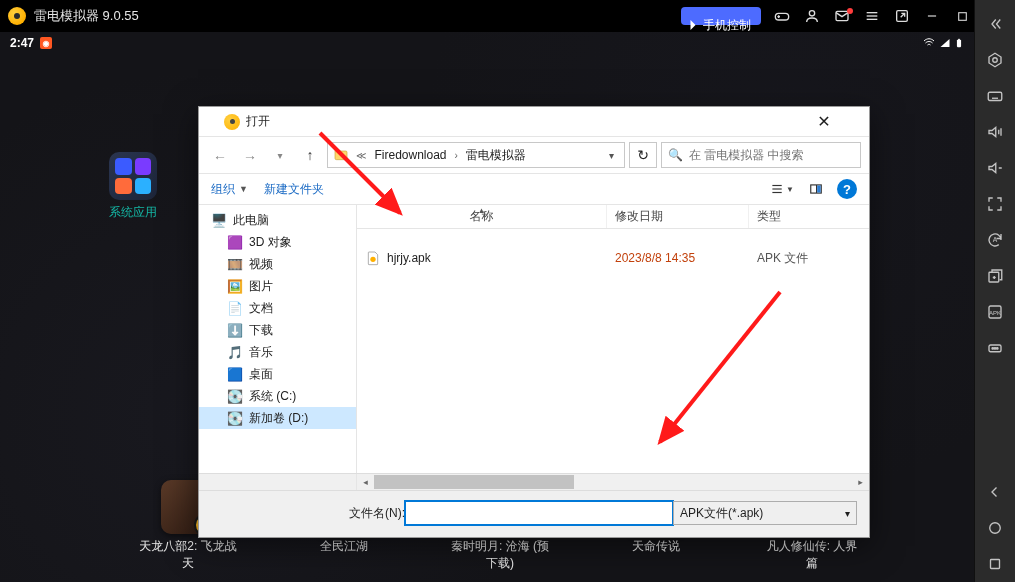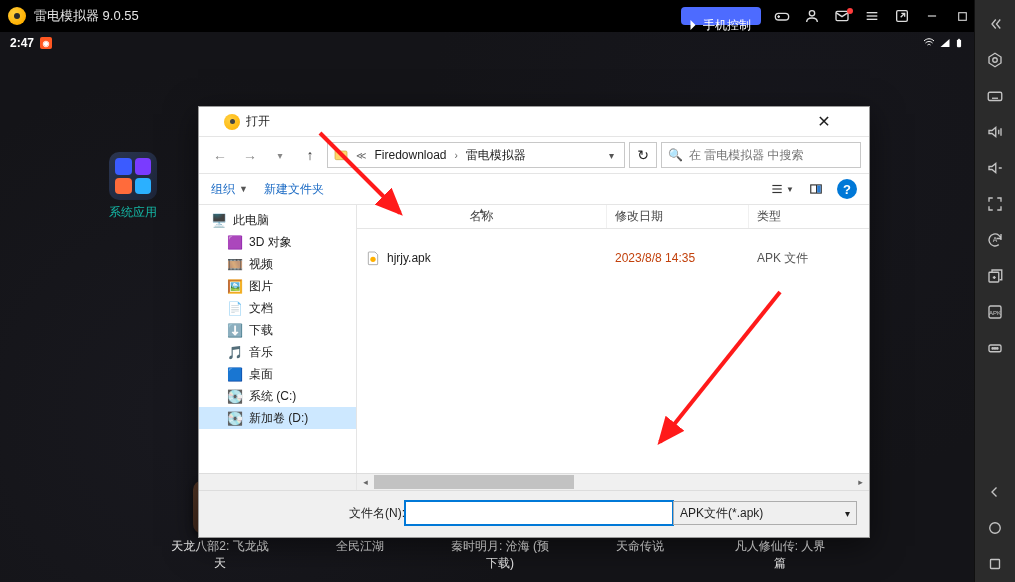--- a/index.html
+++ b/index.html
@@ -37,21 +37,21 @@
 
 .deskicon { position:absolute; width:80px; text-align:center; color:#14b8a6; font-size:12px; }
 .deskicon .tile { width:48px; height:48px; margin:0 auto 4px; border-radius:10px; background:linear-gradient(135deg,#2a3550,#1c2438); display:grid; grid-template-columns:1fr 1fr; grid-template-rows:1fr 1fr; gap:3px; padding:6px; }
 .deskicon .tile span { border-radius:4px; }
 .deskicon .tile span:nth-child(1){background:#3b5bff;}
 .deskicon .tile span:nth-child(2){background:#7a3bff;}
 .deskicon .tile span:nth-child(3){background:#ff6b3b;}
 .deskicon .tile span:nth-child(4){background:#2bb0ff;}
 
 
-.dock { position:absolute; bottom:10px; left:0; right:0; display:flex; gap:40px; justify-content:center;padding-left:26px; }
+.dock { position:absolute; bottom:10px; left:0; right:0; display:flex; gap:56px; justify-content:center;padding-left:26px; }
 .dockitem { width:100px; text-align:center; color:#eaeaea; font-size:12px; }
 .dockitem .thumb { width:54px; height:54px; margin:0 auto 4px; border-radius:10px; position:relative; overflow:hidden; background:linear-gradient(135deg,#5a3a28,#2a1810); box-shadow:0 2px 6px rgba(0,0,0,0.5); }
 .dockitem .thumb::after { content:""; position:absolute; right:-3px; bottom:-3px; width:20px; height:20px; border-radius:50%; background:radial-gradient(circle at 35% 35%, #ffcf3f, #ff9900); border: 2px solid #1a1a1a; }
 .dockitem:nth-child(2) .thumb{background:linear-gradient(135deg,#5a2830,#1a0810);}
 .dockitem:nth-child(3) .thumb{background:linear-gradient(135deg,#283850,#101828);}
 .dockitem:nth-child(4) .thumb{background:linear-gradient(135deg,#503828,#201408);}
 .dockitem:nth-child(5) .thumb{background:linear-gradient(135deg,#383048,#181020);}
 
 
 .dialog { position:absolute; left:198px; top:74px; width:672px; height:432px; background:#fff; border:1px solid #9a9a9a; box-shadow:0 8px 30px rgba(0,0,0,0.5); display:flex; flex-direction:column; font-size:12px; color:#1f1f1f; }

